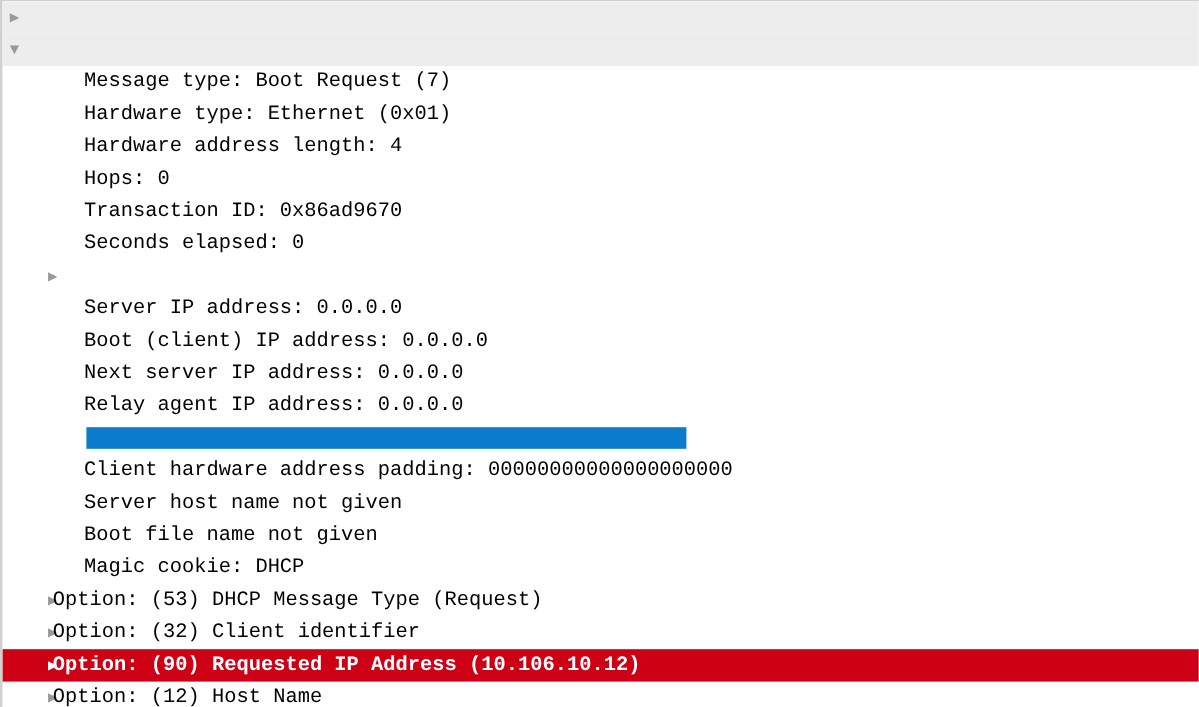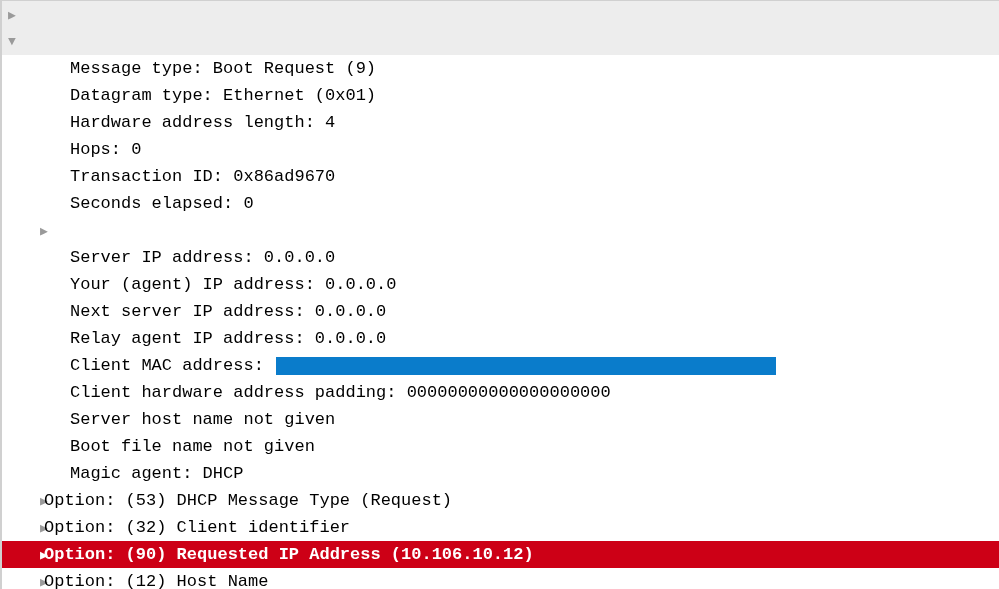--- a/index.html
+++ b/index.html
@@ -60,25 +60,25 @@
 
 <div class="row hdr">
   <span class="arrow indent-0">▶</span>
 </div>
 
 <div class="row hdr">
   <span class="arrow indent-0">▼</span>
 </div>
 
 <div class="row">
-  <span class="indent-2">Message type: Boot Request (9)</span>
+  <span class="indent-2">Message type: Boot Request (7)</span>
 </div>
 
 <div class="row">
-  <span class="indent-2">Datagram type: Ethernet (0x01)</span>
+  <span class="indent-2">Hardware type: Ethernet (0x01)</span>
 </div>
 
 <div class="row">
   <span class="indent-2">Hardware address length: 4</span>
 </div>
 
 <div class="row">
   <span class="indent-2">Hops: 0</span>
 </div>
 
@@ -92,51 +92,51 @@
 
 <div class="row">
   <span class="arrow indent-1">▶</span>
 </div>
 
 <div class="row">
   <span class="indent-2">Server IP address: 0.0.0.0</span>
 </div>
 
 <div class="row">
-  <span class="indent-2">Your (agent) IP address: 0.0.0.0</span>
+  <span class="indent-2">Boot (client) IP address: 0.0.0.0</span>
 </div>
 
 <div class="row">
   <span class="indent-2">Next server IP address: 0.0.0.0</span>
 </div>
 
 <div class="row">
   <span class="indent-2">Relay agent IP address: 0.0.0.0</span>
 </div>
 
 <div class="row">
   <span class="indent-2">
-    <span>Client MAC address: </span><span class="redacted"></span>
+    <span class="redacted"></span>
   </span>
 </div>
 
 <div class="row">
   <span class="indent-2">Client hardware address padding: 00000000000000000000</span>
 </div>
 
 <div class="row">
   <span class="indent-2">Server host name not given</span>
 </div>
 
 <div class="row">
   <span class="indent-2">Boot file name not given</span>
 </div>
 
 <div class="row">
-  <span class="indent-2">Magic agent: DHCP</span>
+  <span class="indent-2">Magic cookie: DHCP</span>
 </div>
 
 <div class="row">
   <span class="arrow indent-1">▶</span>
   <span>Option: (53) DHCP Message Type (Request)</span>
 </div>
 
 <div class="row">
   <span class="arrow indent-1">▶</span>
   <span>Option: (32) Client identifier</span>

